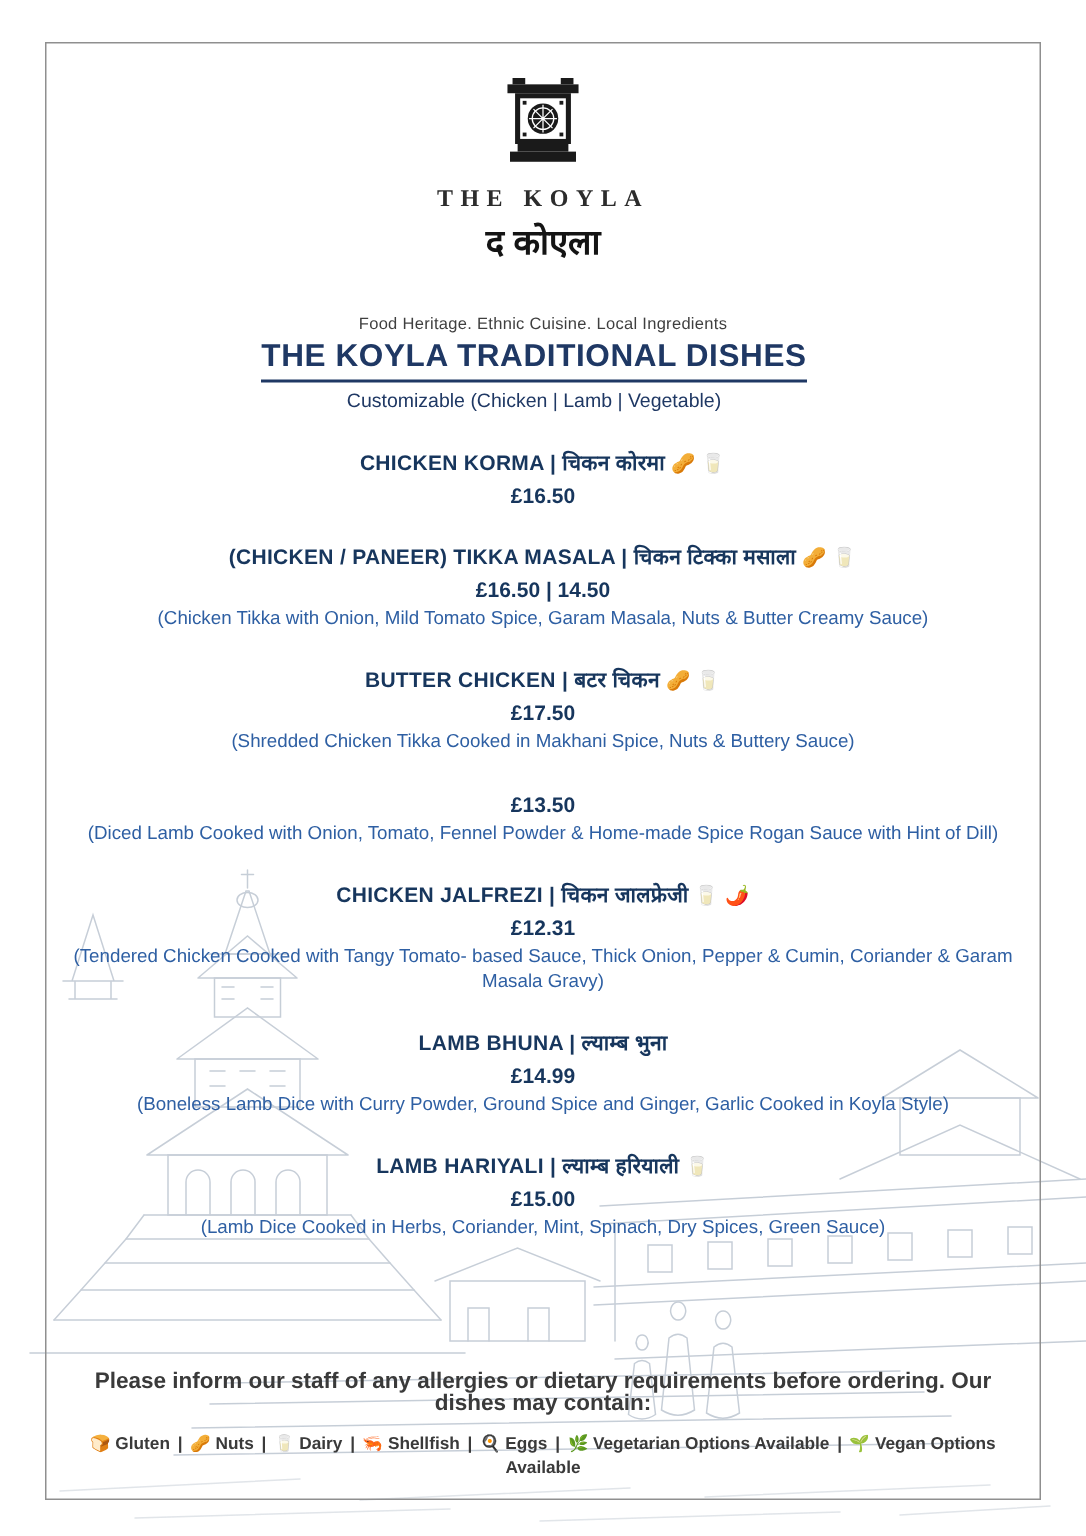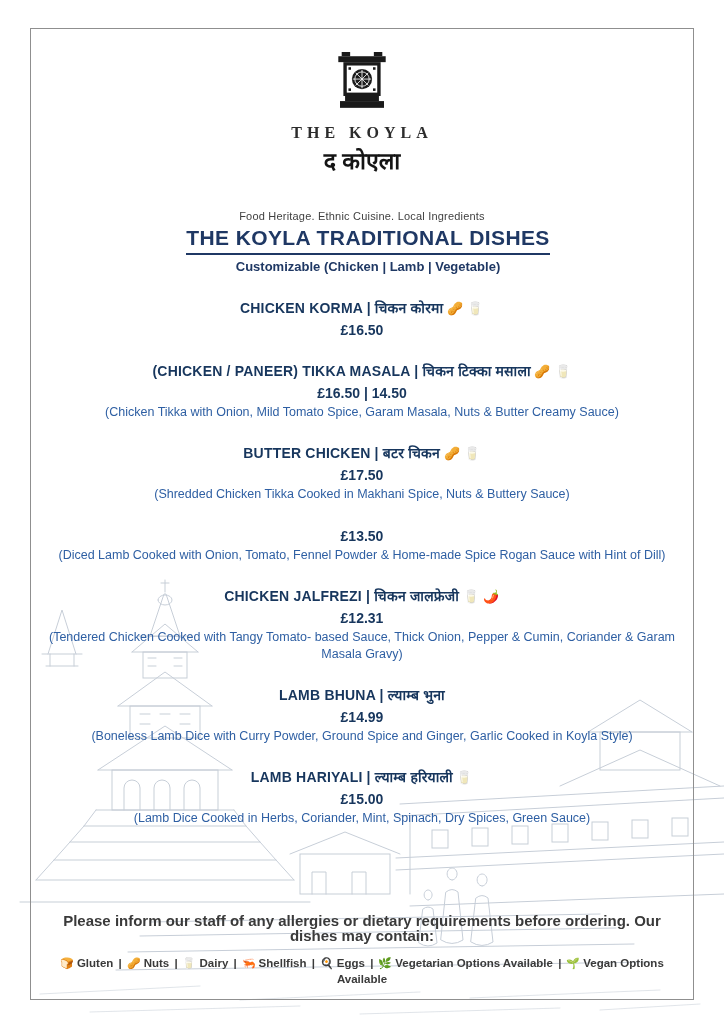--- a/index.html
+++ b/index.html
@@ -20,26 +20,26 @@
   
   .content{position:absolute;left:0;top:0;width:724px;z-index:2;text-align:center;}
   .header{position:absolute;left:0;top:52px;width:724px;}
   .logo{display:block;margin:0 auto;}
   .brand-name{
     margin-top:6px;font-family:"Liberation Serif", serif;font-size:16px;
     letter-spacing:5px;color:#2c2c2c;font-weight:600;
   }
   .brand-dev{margin-top:2px;font-size:23px;color:#141414;font-weight:600;}
   .tagline{margin-top:34px;font-size:11px;color:#3f3f3f;letter-spacing:0.2px;}
-  .section-head{position:absolute;left:12px;top:226px;width:712px;}
+  .section-head{position:absolute;left:0;top:226px;width:712px;}
   .section-title{
     display:inline-block;font-size:21px;font-weight:800;color:var(--heading,#1f3864);
     letter-spacing:0.4px;border-bottom:2px solid var(--heading,#1f3864);padding-bottom:3px;
   }
-  .section-sub{margin-top:4px;font-size:13px;font-weight:700;color:var(--heading,#1f3864);}
+  .section-sub{margin-top:4px;font-size:13px;font-weight:400;color:var(--heading,#1f3864);}
   
   .dishes{position:absolute;left:42px;top:300px;width:640px;}
   .dish{margin-bottom:24px;}
   .dish-name{font-size:14px;font-weight:800;color:var(--dish-name,#17365d);line-height:17px;letter-spacing:0.2px;}
   .badge{margin-left:4px;font-size:13px;font-weight:400;}
   .dish-price{margin:4px 0 2px 0;font-size:14px;font-weight:800;color:var(--dish-name,#17365d);line-height:18px;}
   .dish-desc{font-size:12.5px;font-weight:500;color:var(--description,#2e5fa3);line-height:17px;}
   
   .footer{position:absolute;left:42px;top:913px;width:640px;z-index:2;text-align:center;}
   .notice{font-size:15px;font-weight:600;color:var(--footer-text,#3a3a3a);line-height:15px;}

